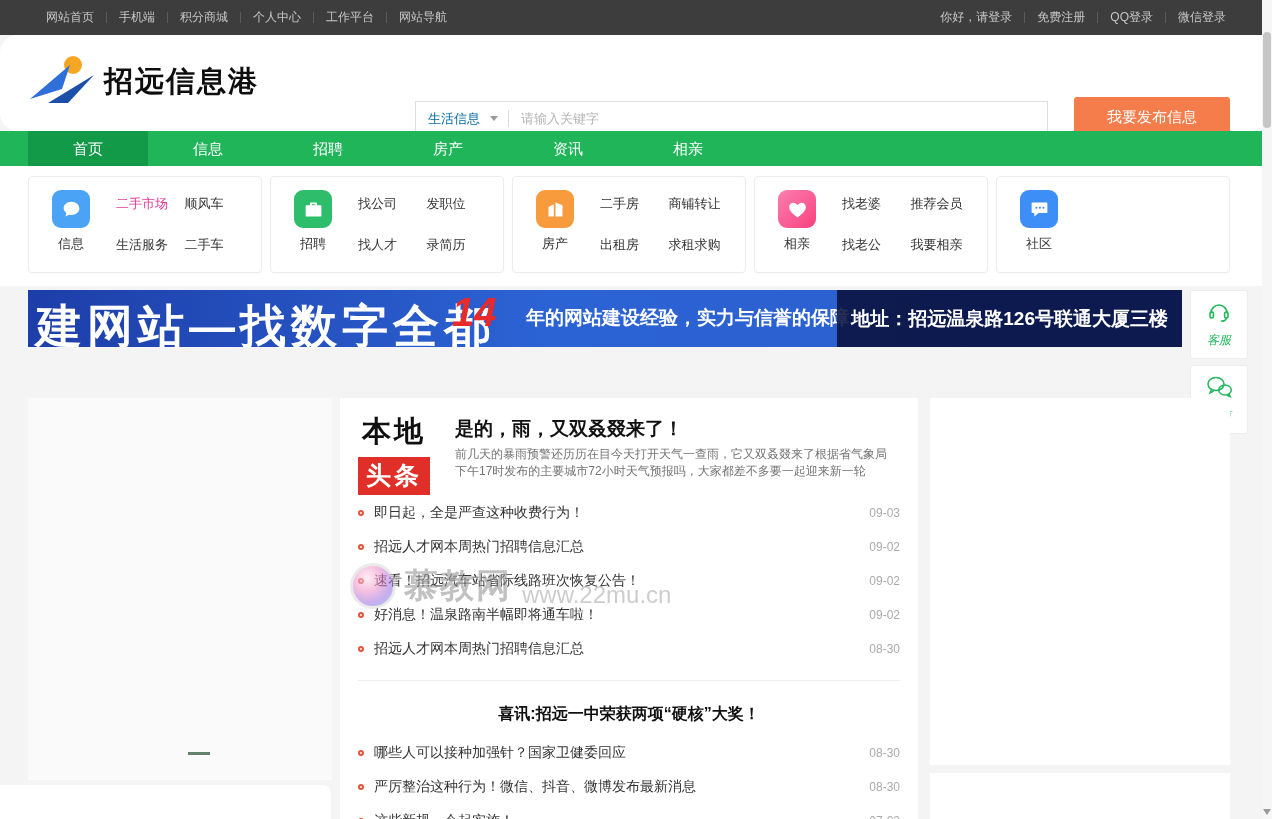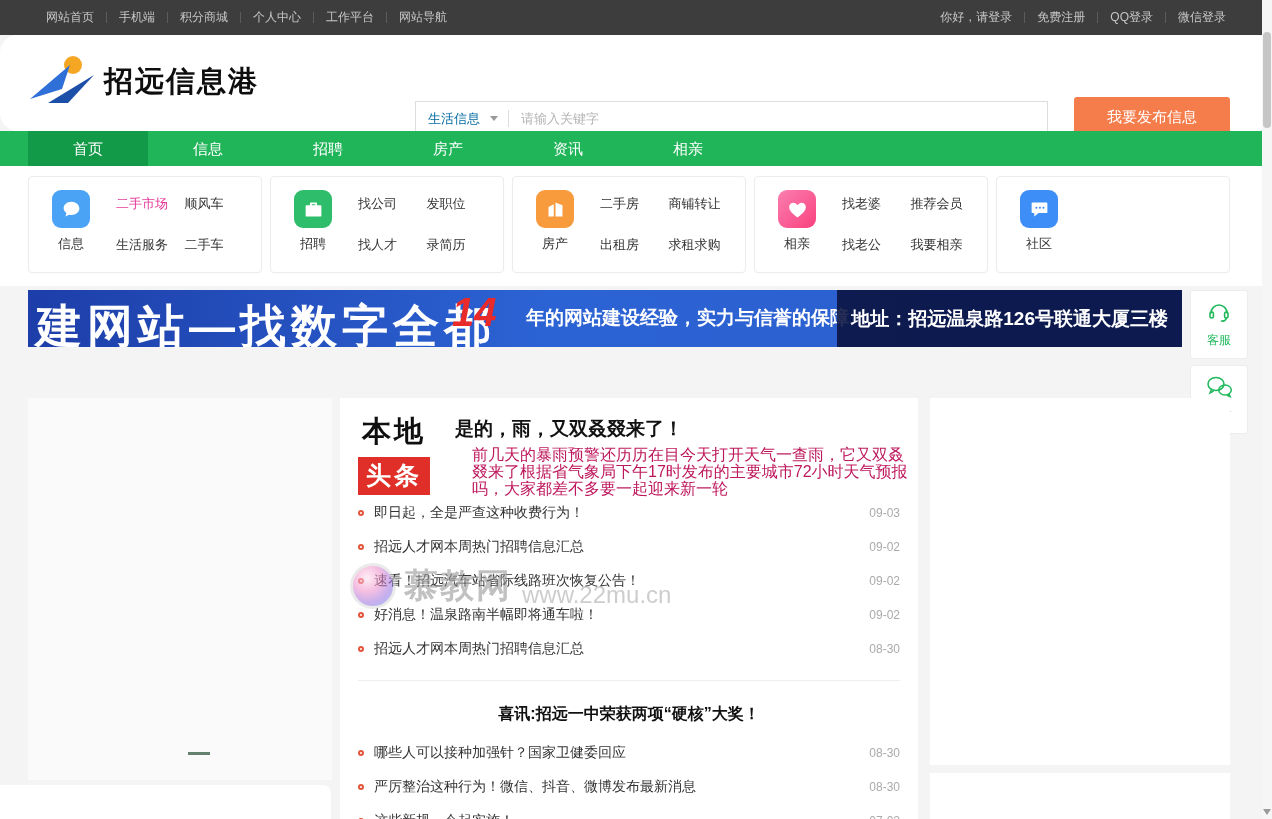--- a/index.html
+++ b/index.html
@@ -48,36 +48,36 @@
             background:linear-gradient(90deg,#1d3ea9 0%,#2c63d4 45%,#2a5dcb 100%); cursor:pointer; }
   .banner-big { position:absolute; left:8px; top:6px; font-size:46px; font-weight:bold; color:#fff; letter-spacing:5px; white-space:nowrap; }
   .banner-years { position:absolute; left:424px; top:0px; font-size:40px; font-weight:bold; font-style:italic; color:#e82a2a; }
   .banner-sub { position:absolute; left:498px; top:15px; font-size:19px; font-weight:bold; color:#fff; white-space:nowrap; }
   .banner-addr { position:absolute; right:0; top:0; height:100%; background:rgba(9,17,62,0.88); color:#fff;
                  display:flex; align-items:center; padding:0 14px; font-size:19px; font-weight:bold; white-space:nowrap; }
 
   
   .float-panel { position:absolute; left:1190px; top:290px; width:58px; }
   .float-btn { width:58px; height:69px; background:#fff; border:1px solid #ededed; border-radius:3px; margin-bottom:6px;
-               display:flex; flex-direction:column; align-items:center; justify-content:center; gap:4px; cursor:pointer; }
+               display:flex; flex-direction:column; align-items:center; justify-content:center; gap:4px; cursor:pointer;font-style:italic; }
   .float-label { font-size:12px; color:#1fb85a; }
 
   
   .slider-area { position:absolute; left:28px; top:398px; width:304px; height:382px; background:#fafafa; }
   .slider-dash { position:absolute; left:160px; top:354px; width:22px; height:3px; background:#64806f; cursor:pointer; }
   .bl-box { position:absolute; left:0; top:785px; width:331px; height:34px; background:#fff; border-radius:0 8px 0 0; }
 
   
   .headline-card { position:absolute; left:340px; top:398px; width:578px; height:445px; background:#fff; }
   .hl-badge { position:absolute; left:18px; top:14px; width:72px; cursor:pointer; }
   .hl-badge-top { font-size:29px; font-weight:bold; color:#0f0f0f; letter-spacing:3px; text-align:center; }
   .hl-badge-bottom { margin-top:5px; background:#df2f28; color:#fff; font-size:25px; font-weight:bold;
                      text-align:center; letter-spacing:3px; padding:2px 0 3px; }
   .hl-title { position:absolute; left:115px; top:18px; font-size:19px; font-weight:bold; color:#111; cursor:pointer; }
-  .hl-summary { position:absolute; left:132px; top:48px; width:436px; font-size:16px; color:#be185d; line-height:17px; }
+  .hl-summary { position:absolute; left:115px; top:48px; width:436px; font-size:12px; color:#737373; line-height:17px; }
   .news-list { position:absolute; left:18px; right:18px; }
   .list-1 { top:98px; }
   .news-item { display:flex; align-items:center; height:34px; cursor:pointer; }
   .bullet { width:6px; height:6px; border:2px solid #e2553a; border-radius:50%; margin-right:10px; flex:0 0 auto; }
   .news-title { flex:1; font-size:14px; color:#333; white-space:nowrap; overflow:hidden; }
   .news-date { font-size:12px; color:#aaa; margin-left:10px; }
   .hl-divider { position:absolute; left:18px; right:18px; top:282px; height:1px; background:#eee; }
   .hl-featured { position:absolute; left:18px; right:18px; top:298px; height:36px; line-height:36px;
                  text-align:center; font-size:16px; font-weight:bold; color:#111; cursor:pointer; }
   .list-2 { top:338px; }

